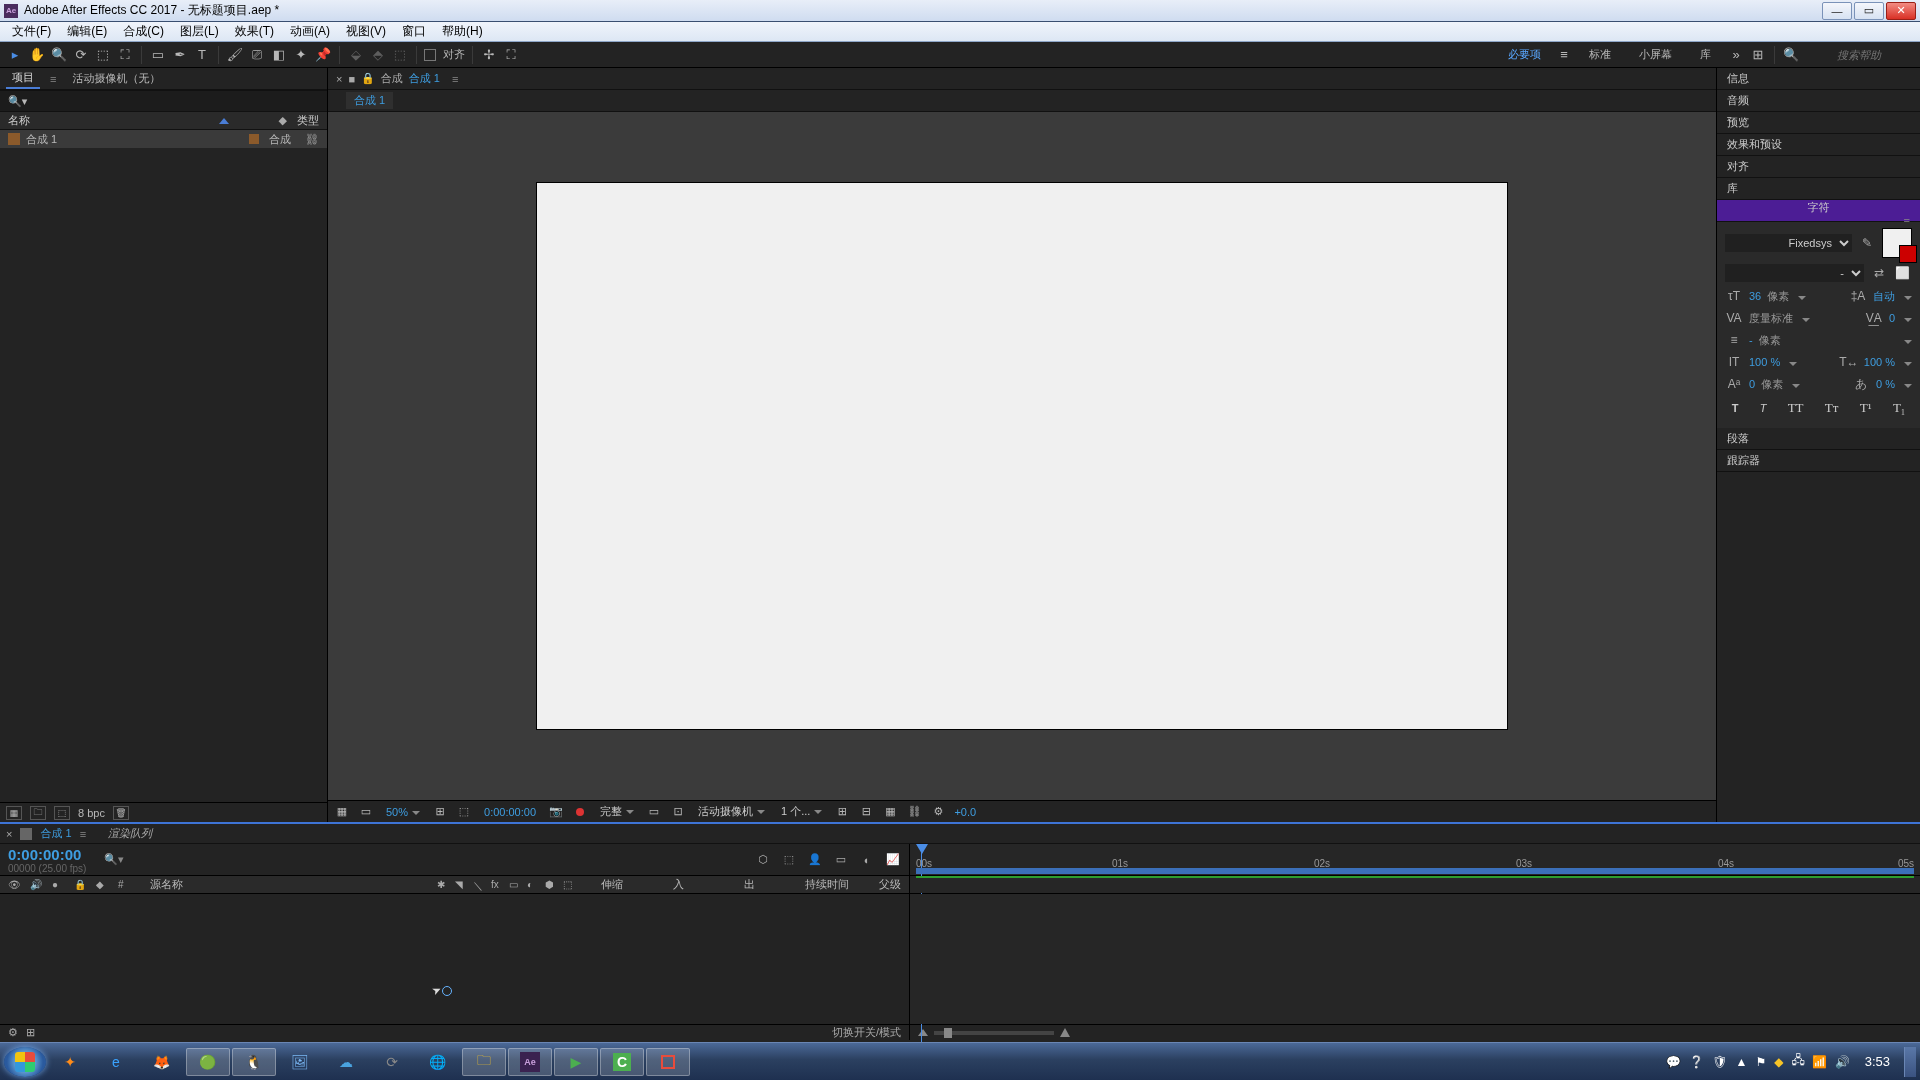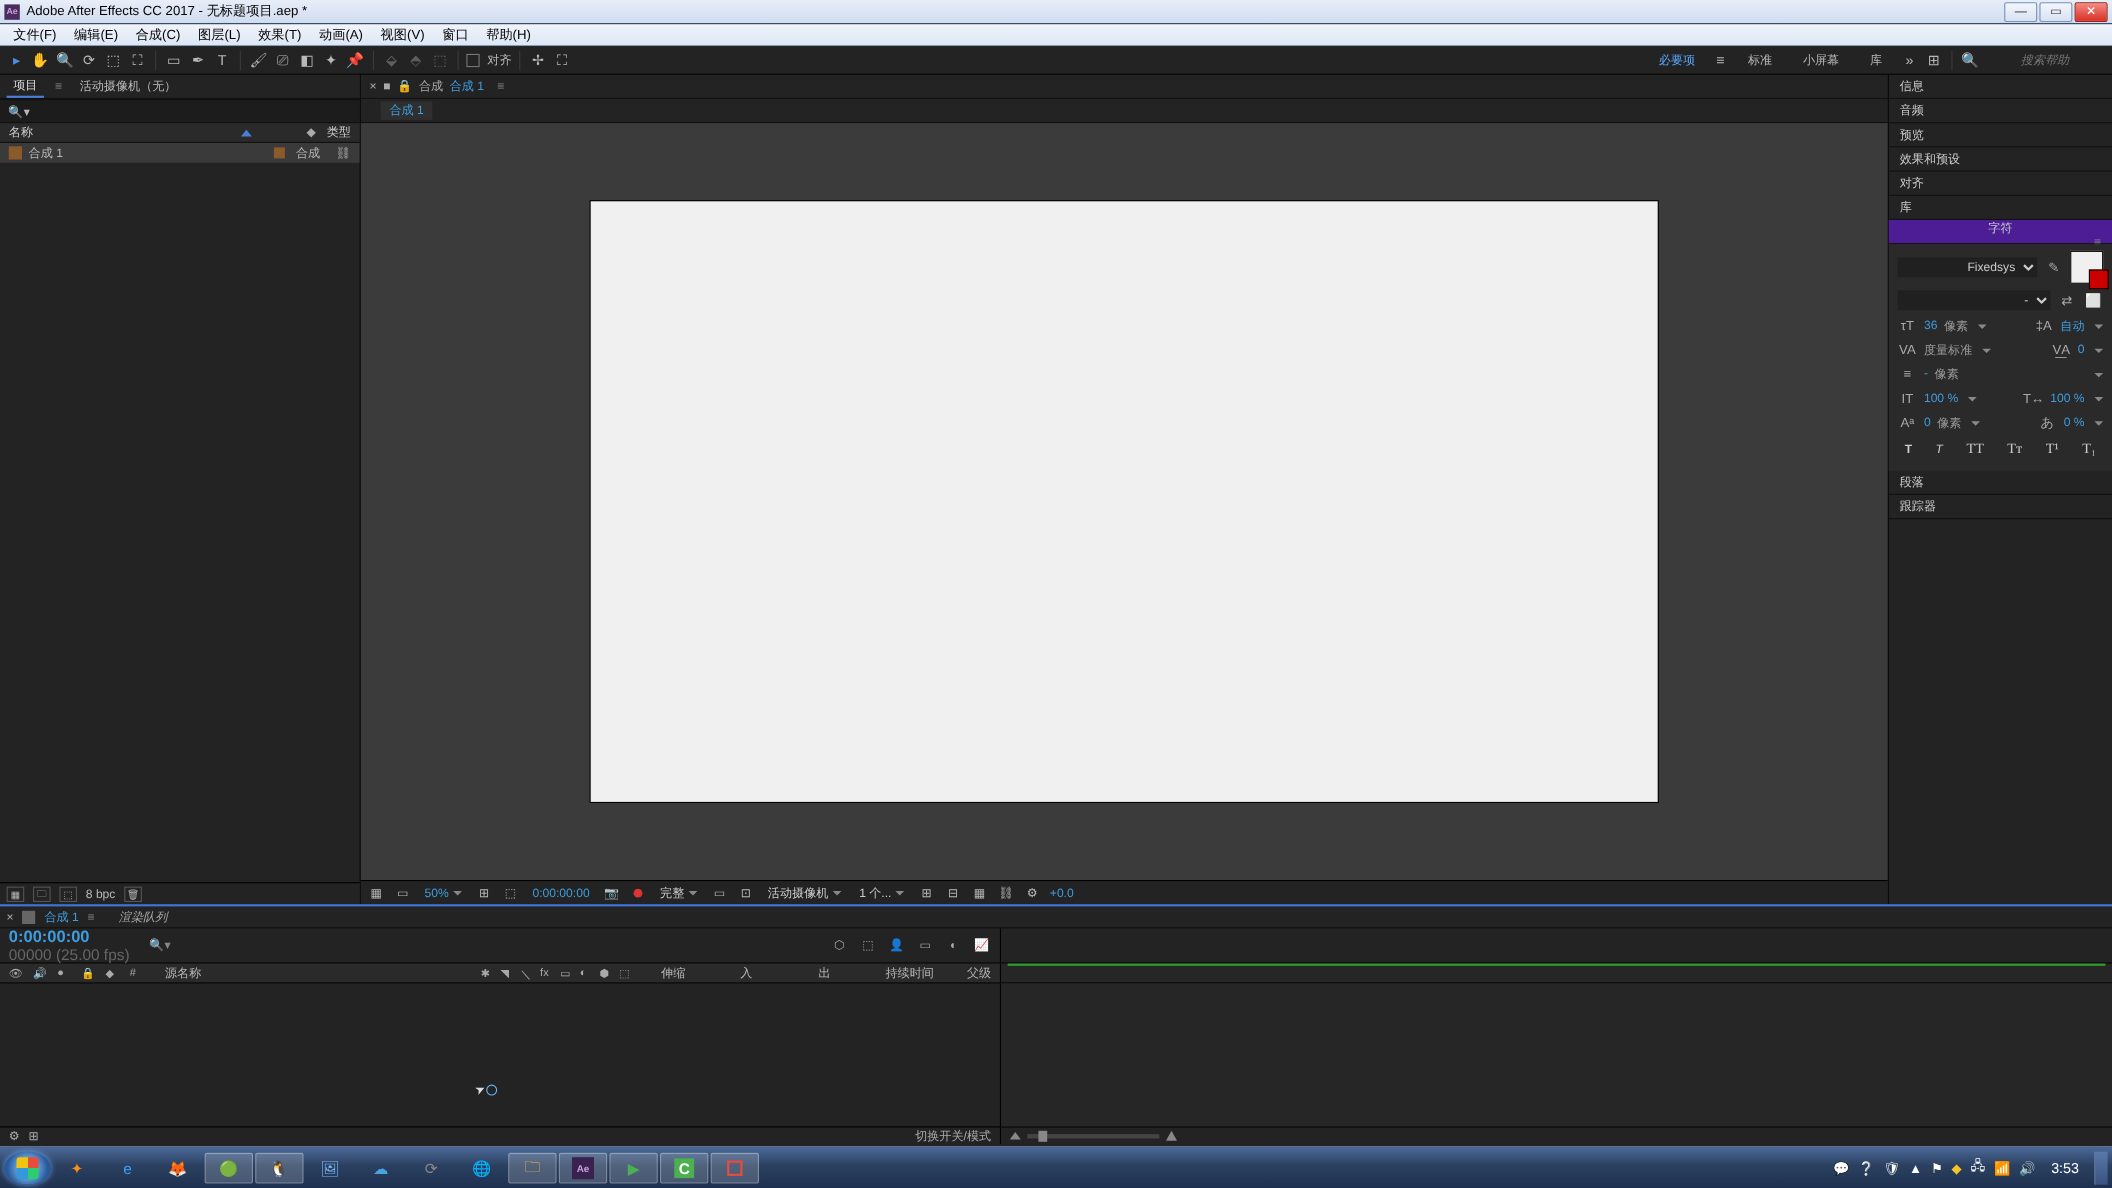--- a/index.html
+++ b/index.html
@@ -94,21 +94,21 @@
 .timeline { position:absolute; left:0; right:0; bottom:38px; height:220px; background:#232323; border-top:2px solid #3e74d6;}
 .tl-tabs{height:20px;display:flex;align-items:center;padding:0 6px;gap:8px;border-bottom:1px solid #111;}
 .tl-tabs .tlt-x{color:#aaa;}
 .tl-tabs .tlt-icon{width:12px;height:12px;background:#666;}
 .tl-tabs .tlt-name{color:#3e9de0;}
 .tl-tabs .tlt-menu{color:#888;}
 .tl-tabs .tlt-rq{color:#aaa;margin-left:14px;font-style:italic;}
 .tl-head{height:32px;display:flex;border-bottom:1px solid #000;}
 .tl-head-left{width:910px;display:flex;align-items:center;padding:0 8px;gap:10px;border-right:1px solid #000;}
 .tl-time{color:#3e9de0;font-size:15px;font-weight:bold;}
-.tl-sub{color:#666;font-size:14px;}
+.tl-sub{color:#666;font-size:10px;}
 .tl-search{color:#888;margin-left:8px;}
 .tl-headbtns{margin-left:auto;display:flex;gap:10px;}
 .tl-headbtns .hb{width:16px;height:16px;display:flex;align-items:center;justify-content:center;color:#aaa;}
 .tl-head-right{flex:1;position:relative;background:#262626;}
 .tl-ruler{position:absolute;top:0;left:0;right:0;height:32px;}
 .tl-playhead{position:absolute;top:0;left:6px;width:0;height:0;border-left:6px solid transparent;border-right:6px solid transparent;border-top:10px solid #4a8de6;}
 .tl-playline{position:absolute;top:0;left:11px;width:1px;height:220px;background:#4a8de6;}
 .tl-tick{position:absolute;top:14px;font-size:10px;color:#999;}
 .tl-range{position:absolute;top:24px;left:6px;right:6px;height:6px;background:#3b6fb8;}
 .tl-cols{height:18px;display:flex;border-bottom:1px solid #000;}
@@ -399,20 +399,33 @@
       <span class="tl-search">🔍▾</span>
       <div class="tl-headbtns">
         <div class="hb">⬡</div>
         <div class="hb">⬚</div>
         <div class="hb">👤</div>
         <div class="hb">▭</div>
         <div class="hb">◐</div>
         <div class="hb">📈</div>
       </div>
     </div>
+    <div class="tl-head-right">
+      <div class="tl-ruler">
+        <div class="tl-playhead"></div>
+        <div class="tl-playline"></div>
+        <span class="tl-tick" style="left:6px">00s</span>
+        <span class="tl-tick" style="left:20%">01s</span>
+        <span class="tl-tick" style="left:40%">02s</span>
+        <span class="tl-tick" style="left:60%">03s</span>
+        <span class="tl-tick" style="left:80%">04s</span>
+        <span class="tl-tick" style="right:6px">05s</span>
+        <div class="tl-range"></div>
+      </div>
+    </div>
   </div>
   <div class="tl-cols">
     <div class="tl-cols-left">
       <span class="cicon">👁</span>
       <span class="cicon">🔊</span>
       <span class="cicon">●</span>
       <span class="cicon">🔒</span>
       <span class="cicon">◆</span>
       <span class="cicon">#</span>
       <span style="margin-left:10px">源名称</span>

